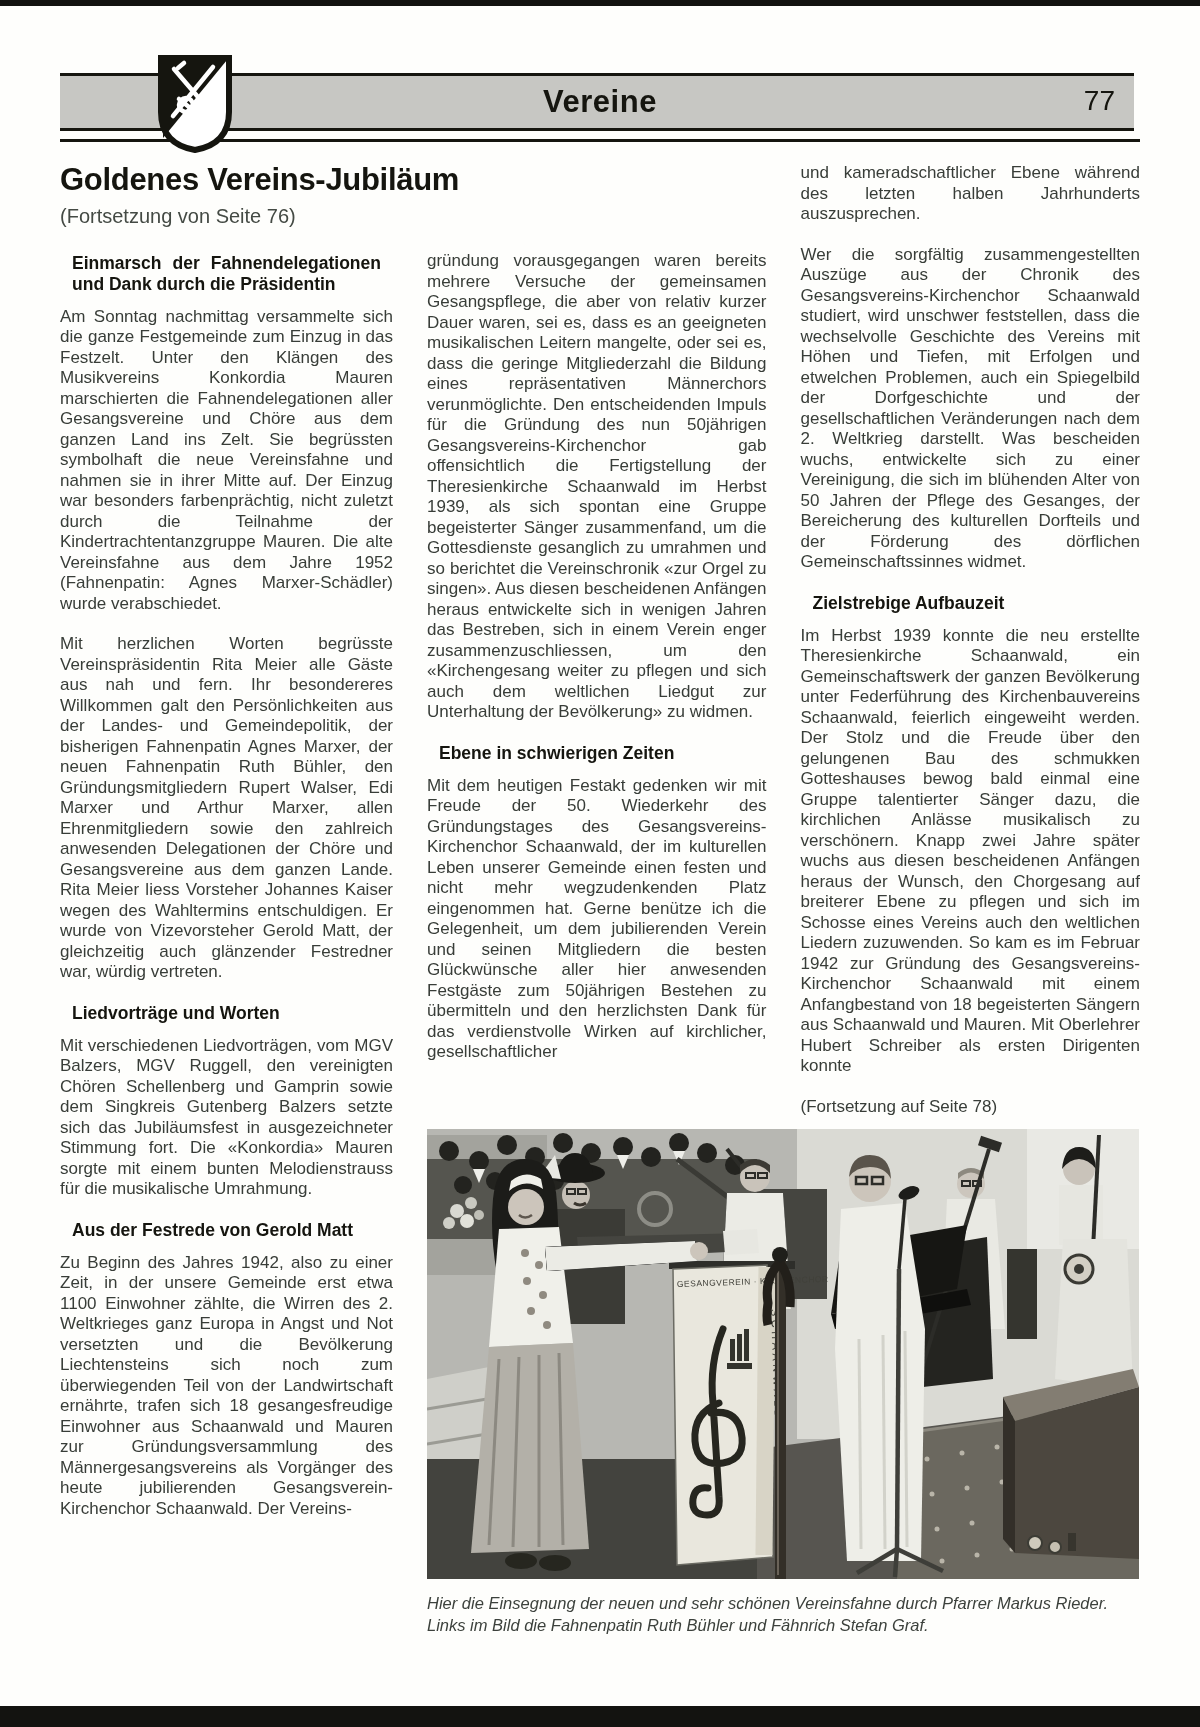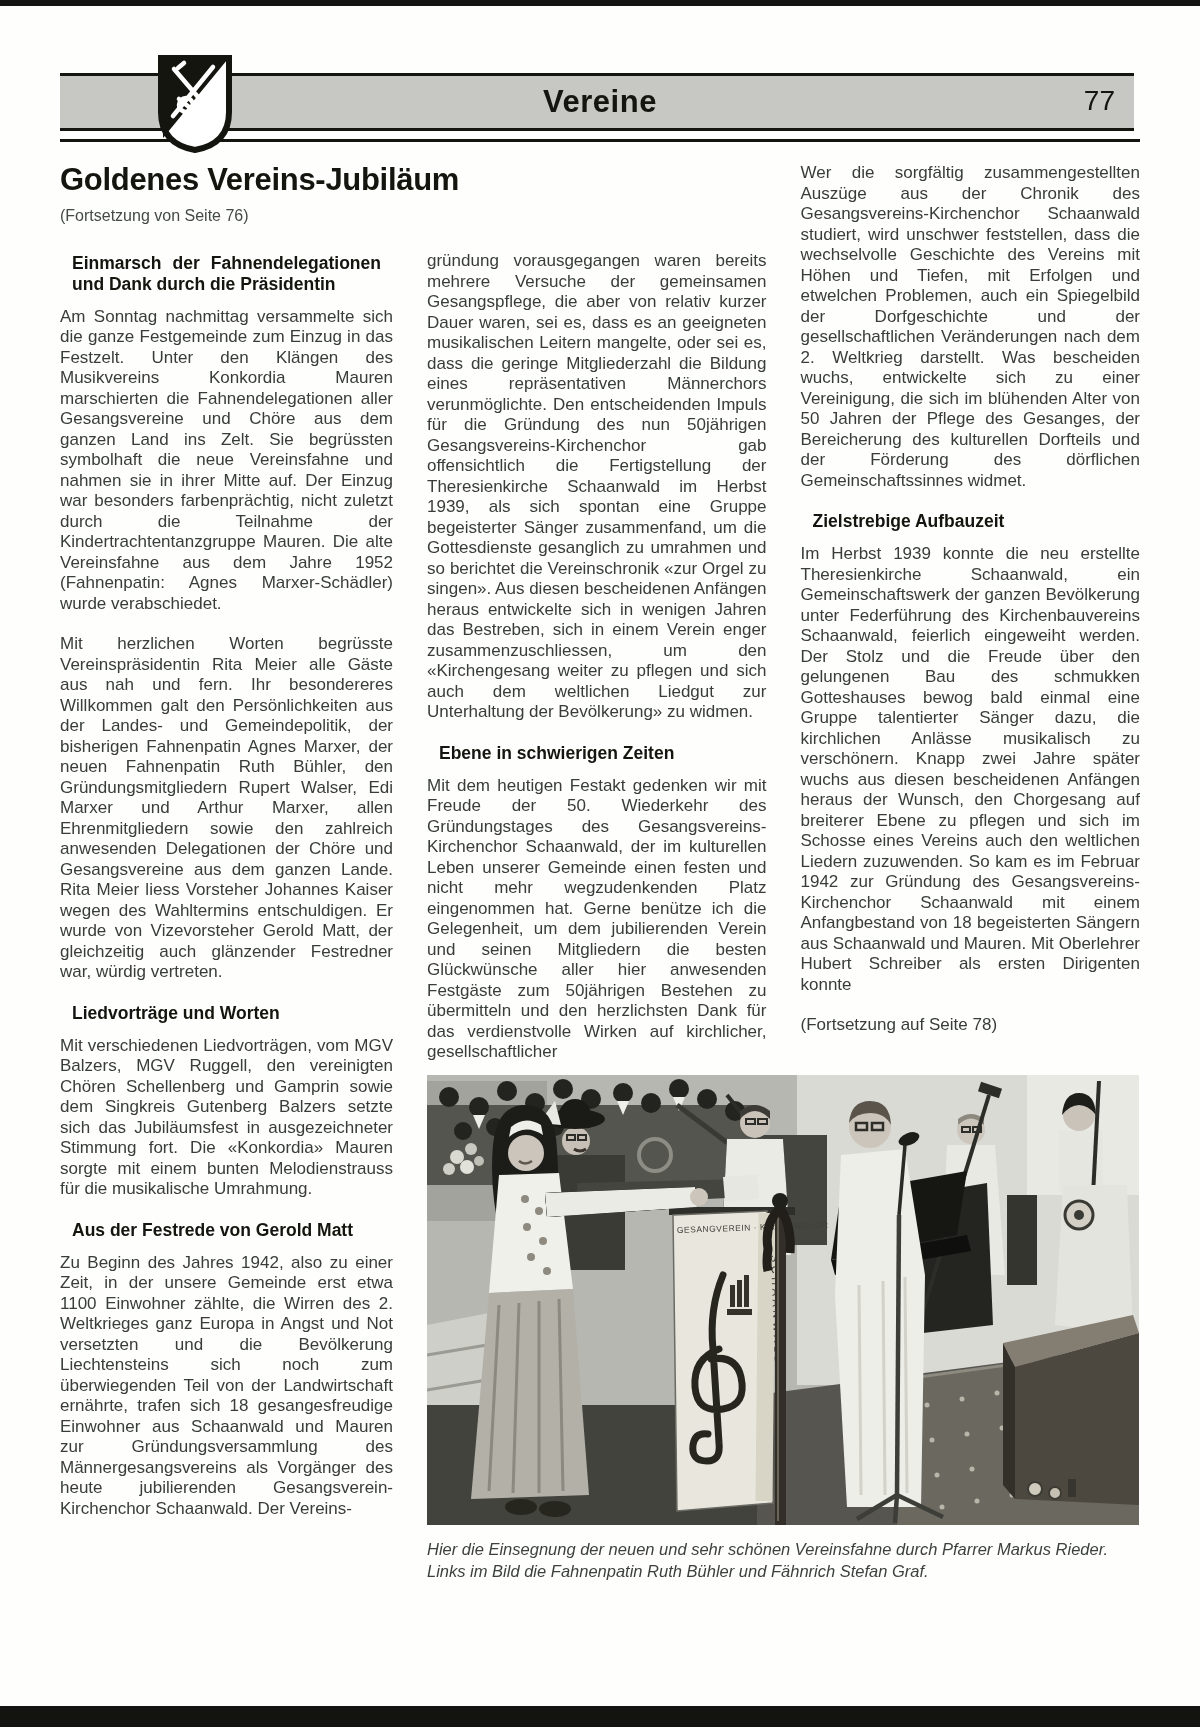--- a/index.html
+++ b/index.html
@@ -21,21 +21,21 @@
 
   
   .main{position:absolute;left:60px;top:163px;width:1080px;display:flex;gap:34px;}
   .col{width:333px;flex:0 0 333px;font-size:17px;line-height:20.5px;text-align:justify;}
   .right-wrap{flex:1;min-width:0;}
   .cols23{display:flex;gap:34px;}
   .cols23 .col{flex:1;width:auto;}
   .col2{padding-top:88px;}
   .article-title{font-size:31px;line-height:34px;font-weight:bold;color:#15150f;
     margin:0 0 9px 0;white-space:nowrap;letter-spacing:-.3px;}
-  .cont-note{font-size:16px;color:#444a44;margin:0 0 26px 0;}
+  .cont-note{font-size:20px;color:#444a44;margin:0 0 26px 0;}
   .col p{margin:0 0 20px 0;}
   .col p:last-child{margin-bottom:0;}
   .col h3{font-size:17.5px;line-height:21px;margin:12px;color:#15150f;}
   .cont-footer{text-align:left;font-size:17px;margin-top:6px;}
 
   figure.photo{margin:12px 0 0 0;width:712px;}
   .photo svg{display:block;background:#c3c3bf;}
   figcaption{font-size:16.5px;line-height:22px;font-style:italic;color:#3c413c;
     margin-top:13px;width:706px;}
 </style>
@@ -77,20 +77,21 @@
   <div class="right-wrap">
     <div class="cols23">
 
       <div class="col col2">
         <p>gründung vorausgegangen waren bereits mehrere Versuche der gemeinsamen Gesangspflege, die aber von relativ kurzer Dauer waren, sei es, dass es an geeigneten musikalischen Leitern mangelte, oder sei es, dass die geringe Mitgliederzahl die Bildung eines repräsentativen Männerchors verunmöglichte. Den entscheidenden Impuls für die Gründung des nun 50jährigen Gesangsvereins-Kirchenchor gab offensichtlich die Fertigstellung der Theresienkirche Schaanwald im Herbst 1939, als sich spontan eine Gruppe begeisterter Sänger zusammenfand, um die Gottesdienste gesanglich zu umrahmen und so berichtet die Vereinschronik «zur Orgel zu singen». Aus diesen bescheidenen Anfängen heraus entwickelte sich in wenigen Jahren das Bestreben, sich in einem Verein enger zusammenzuschliessen, um den «Kirchengesang weiter zu pflegen und sich auch dem weltlichen Liedgut zur Unterhaltung der Bevölkerung» zu widmen.</p>
         <h3>Ebene in schwierigen Zeiten</h3>
         <p>Mit dem heutigen Festakt gedenken wir mit Freude der 50. Wiederkehr des Gründungstages des Gesangsvereins-Kirchenchor Schaanwald, der im kulturellen Leben unserer Gemeinde einen festen und nicht mehr wegzudenkenden Platz eingenommen hat. Gerne benütze ich die Gelegenheit, um dem jubilierenden Verein und seinen Mitgliedern die besten Glückwünsche aller hier anwesenden Festgäste zum 50jährigen Bestehen zu übermitteln und den herzlichsten Dank für das verdienstvolle Wirken auf kirchlicher, gesellschaftlicher</p>
       </div>
 
       <div class="col col3">
+        <p>und kameradschaftlicher Ebene während des letzten halben Jahrhunderts auszusprechen.</p>
         <p>Wer die sorgfältig zusammengestellten Auszüge aus der Chronik des Gesangsvereins-Kirchenchor Schaanwald studiert, wird unschwer feststellen, dass die wechselvolle Geschichte des Vereins mit Höhen und Tiefen, mit Erfolgen und etwelchen Problemen, auch ein Spiegelbild der Dorfgeschichte und der gesellschaftlichen Veränderungen nach dem 2. Weltkrieg darstellt. Was bescheiden wuchs, entwickelte sich zu einer Vereinigung, die sich im blühenden Alter von 50 Jahren der Pflege des Gesanges, der Bereicherung des kulturellen Dorfteils und der Förderung des dörflichen Gemeinschaftssinnes widmet.</p>
         <h3>Zielstrebige Aufbauzeit</h3>
         <p>Im Herbst 1939 konnte die neu erstellte Theresienkirche Schaanwald, ein Gemeinschaftswerk der ganzen Bevölkerung unter Federführung des Kirchenbauvereins Schaanwald, feierlich eingeweiht werden. Der Stolz und die Freude über den gelungenen Bau des schmukken Gotteshauses bewog bald einmal eine Gruppe talentierter Sänger dazu, die kirchlichen Anlässe musikalisch zu verschönern. Knapp zwei Jahre später wuchs aus diesen bescheidenen Anfängen heraus der Wunsch, den Chorgesang auf breiterer Ebene zu pflegen und sich im Schosse eines Vereins auch den weltlichen Liedern zuzuwenden. So kam es im Februar 1942 zur Gründung des Gesangsvereins-Kirchenchor Schaanwald mit einem Anfangbestand von 18 begeisterten Sängern aus Schaanwald und Mauren. Mit Oberlehrer Hubert Schreiber als ersten Dirigenten konnte</p>
         <div class="cont-footer">(Fortsetzung auf Seite 78)</div>
       </div>
     </div>
 
     <figure class="photo">
       <svg viewBox="0 0 712 450" width="712" height="450">
 

